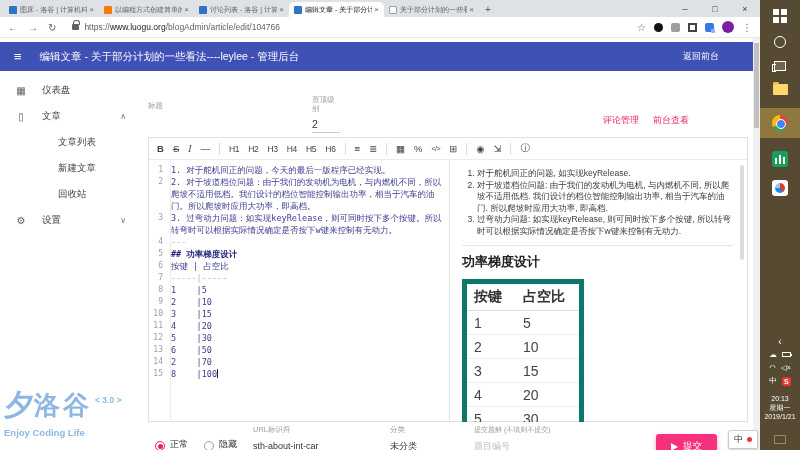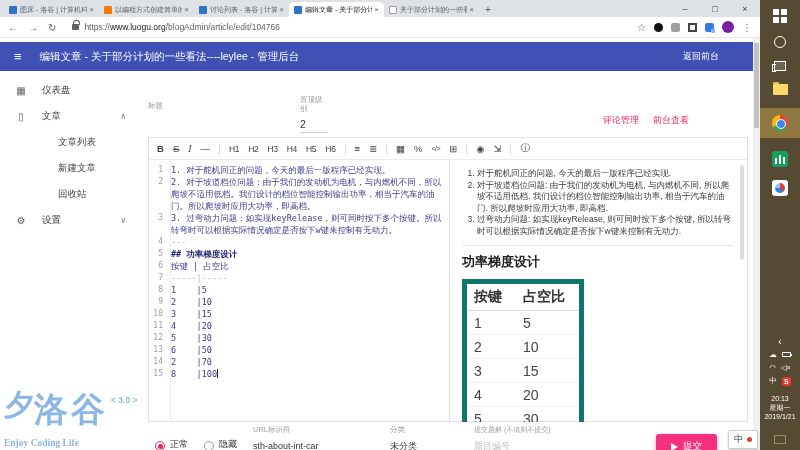--- a/index.html
+++ b/index.html
@@ -46,21 +46,21 @@
   .admin-header .htitle{font-size:10.5px}
   .admin-header .back{margin-left:auto;margin-right:20px;font-size:9px;cursor:pointer}
 
   .sidebar{position:absolute;top:33px;left:0;width:140px;padding-top:6px}
   .sb-item{display:flex;align-items:center;height:26px;padding:0 14px;font-size:9.5px;color:#424242;cursor:pointer}
   .sb-item .icon{width:14px;margin-right:14px;color:#616161;font-size:10px;text-align:center}
   .sb-item.sub{padding-left:58px}
   .sb-item .chev{margin-left:auto;font-size:8px;color:#757575}
 
   .field-title{position:absolute;left:148px;top:64px;width:155px}
-  .field-pin{position:absolute;left:300px;top:58px;width:28px}
+  .field-pin{position:absolute;left:312px;top:58px;width:28px}
   .flabel{font-size:7.5px;color:#9e9e9e;line-height:8.5px}
   input{border:none;outline:none;border-bottom:1px solid #ccc;background:transparent;font-family:inherit;color:#333;width:100%;padding:2px 0}
   .field-title input{font-size:10.5px;margin-top:3px}
   .field-pin input{font-size:10.5px;margin-top:3px}
   .top-links{position:absolute;right:64px;top:76px;font-size:9px;color:#e91e63;display:flex;gap:14px}
   .top-links span{cursor:pointer}
 
   .editor{position:absolute;left:148px;top:99px;width:600px;height:285px;border:1px solid #e0e0e0;background:#fff}
   .ed-toolbar{height:22px;border-bottom:1px solid #ececec;display:flex;align-items:center;padding:0 8px;color:#424242}
   .tb{margin-right:9px;font-size:9.5px;cursor:pointer}
@@ -101,24 +101,24 @@
   .pf-cat{width:62px}
   .pf-sol{width:128px}
   .pf-sol .flabel{font-size:7px}
   input::placeholder{color:#c0c0c0}
   .submit{margin-left:auto;margin-top:8px;background:#f5317f;color:#fff;font-size:9.5px;padding:6px 15px;border-radius:3px;display:flex;align-items:center;gap:5px;box-shadow:0 2px 5px rgba(245,49,127,.45);cursor:pointer;white-space:nowrap}
   .plane{width:0;height:0;border-left:7px solid #fff;border-top:4px solid transparent;border-bottom:4px solid transparent}
 
   .logo{position:absolute;left:4px;top:352px;width:150px;color:#8cb6e3;line-height:1}
   .logo .row1{display:flex;align-items:flex-start}
   .logo .mark{font-size:30px;font-weight:700}
-  .logo .zh{font-size:34px;font-weight:700;letter-spacing:3px;margin-top:2px}
+  .logo .zh{font-size:26px;font-weight:700;letter-spacing:3px;margin-top:2px}
   .logo .ver{font-size:8.5px;font-weight:700;margin-top:6px;margin-left:3px;white-space:nowrap}
   .logo .latin{font-family:"Liberation Serif",serif;font-style:italic;font-size:14px;font-weight:700;text-align:right;margin:-2px 18px 0 0}
-  .logo .slogan{font-family:Liberation Serif, serif;font-size:9.5px;font-weight:700;margin-top:13px;white-space:nowrap}
+  .logo .slogan{font-family:Liberation Sans, sans-serif;font-size:9.5px;font-weight:700;margin-top:8px;white-space:nowrap}
 
   
   .taskbar{position:absolute;right:0;top:0;width:40px;height:450px;background:#564a32;display:flex;flex-direction:column;align-items:center}
   .tb-icons{display:flex;flex-direction:column;align-items:center;gap:13px;padding-top:9px;width:100%}
   .win-logo{display:grid;grid-template-columns:6px 6px;gap:1.5px}
   .win-logo i{width:6px;height:6px;background:#fff}
   .cortana{width:12px;height:12px;border:1.5px solid #fff;border-radius:50%}
   .taskview{width:12px;height:10px;border:1px solid #fff;position:relative;background:rgba(255,255,255,.15)}
   .taskview::before{content:'';position:absolute;left:-3px;top:2px;width:3px;height:6px;border:1px solid #fff;border-right:none}
   .folder{width:15px;height:11px;background:#ffd86b;border-radius:1px;position:relative}
@@ -396,21 +396,21 @@
               </div>
 
               <div class="ed-line caret">
                 <span class="ln">15</span>
                 <span class="lt">8    |100</span>
               </div>
             </div>
           <div class="ed-preview">
             <ol class="pv-list">
 
-                <li class="sub">对于舵机回正的问题, 今天的最后一版程序已经实现.</li>
+                <li class="sub">对于舵机回正的问题, 如实现keyRelease.</li>
 
                 <li class="sub">对于坡道档位问题: 由于我们的发动机为电机, 与内燃机不同, 所以爬坡不适用低档. 我们设计的档位智能控制输出功率, 相当于汽车的油门. 所以爬坡时应用大功率, 即高档.</li>
 
                 <li class="sub">过弯动力问题: 如实现keyRelease, 则可同时按下多个按键, 所以转弯时可以根据实际情况确定是否按下w键来控制有无动力.</li>
               </ol>
             <div class="pv-hr"></div>
             <div class="pv-h2">功率梯度设计</div>
             <table class="pv-table">
               <thead>
                 <tr>

